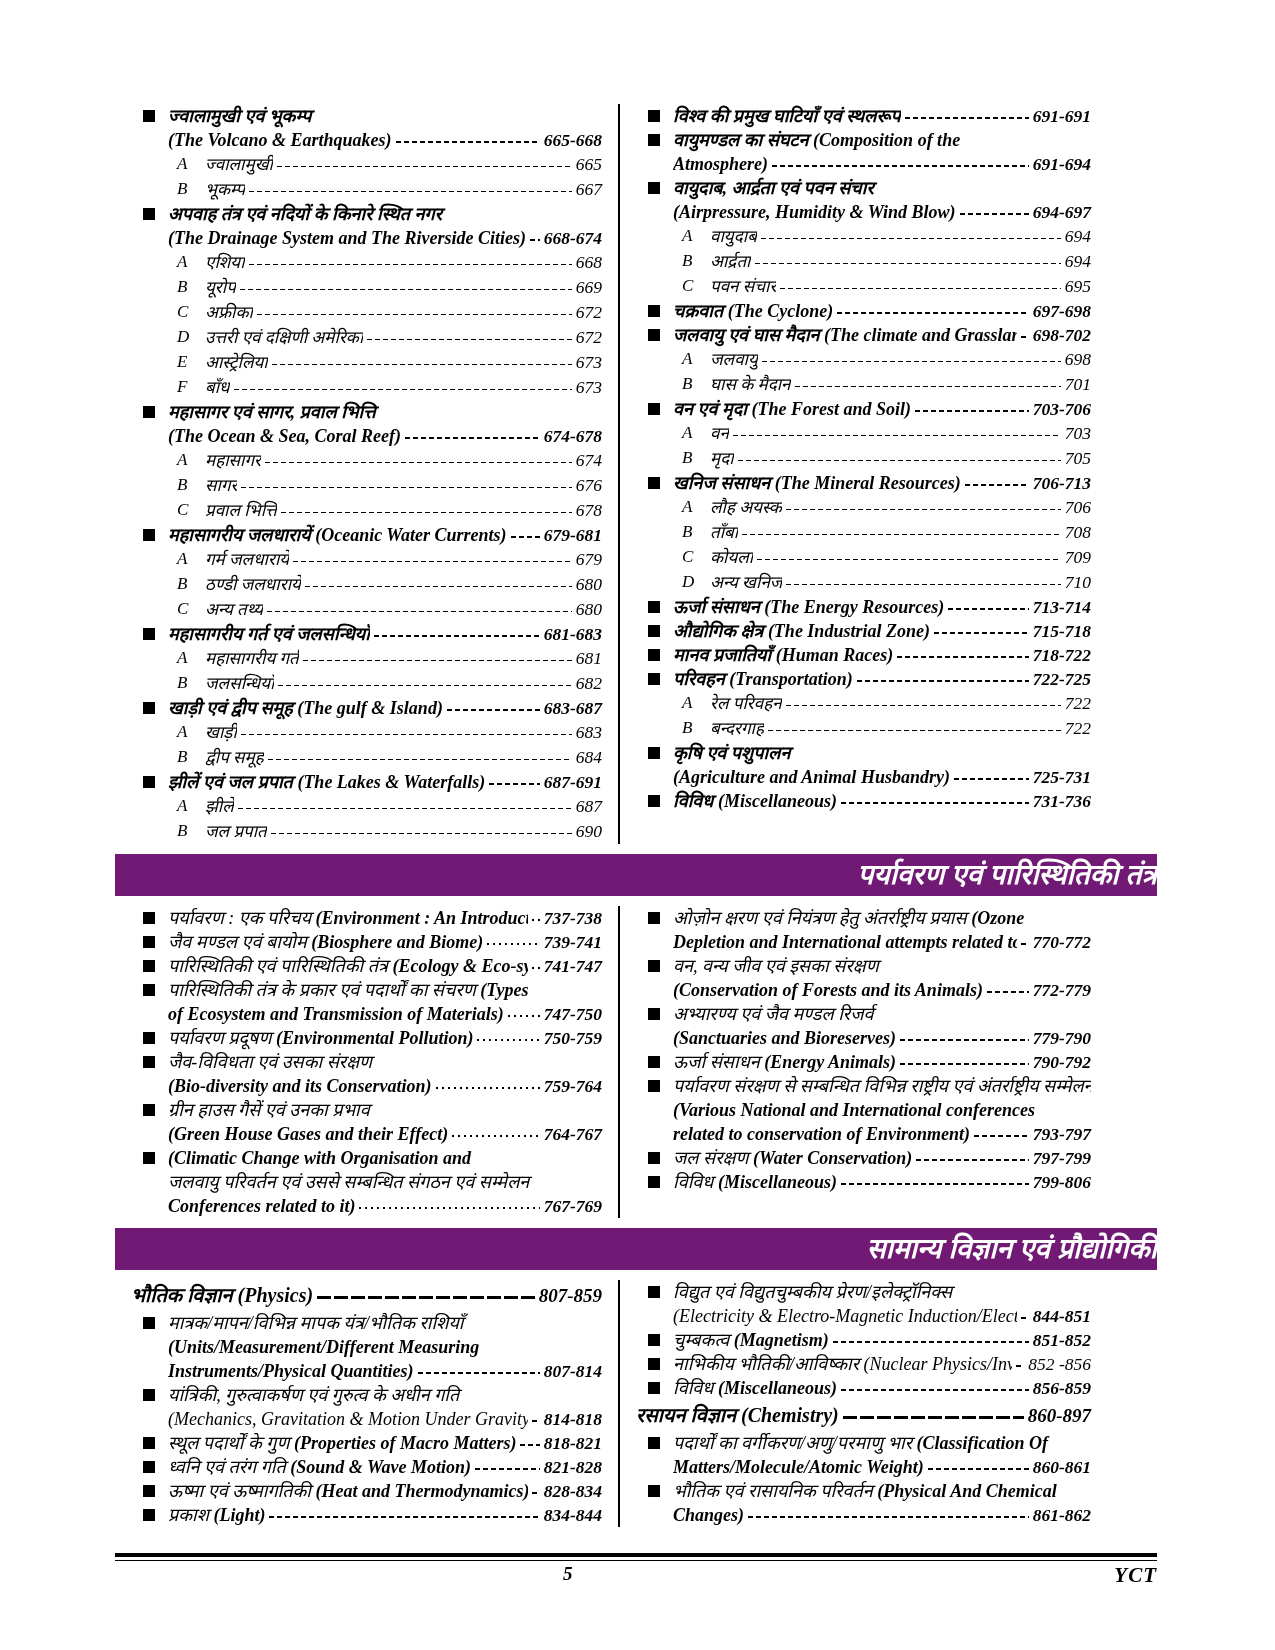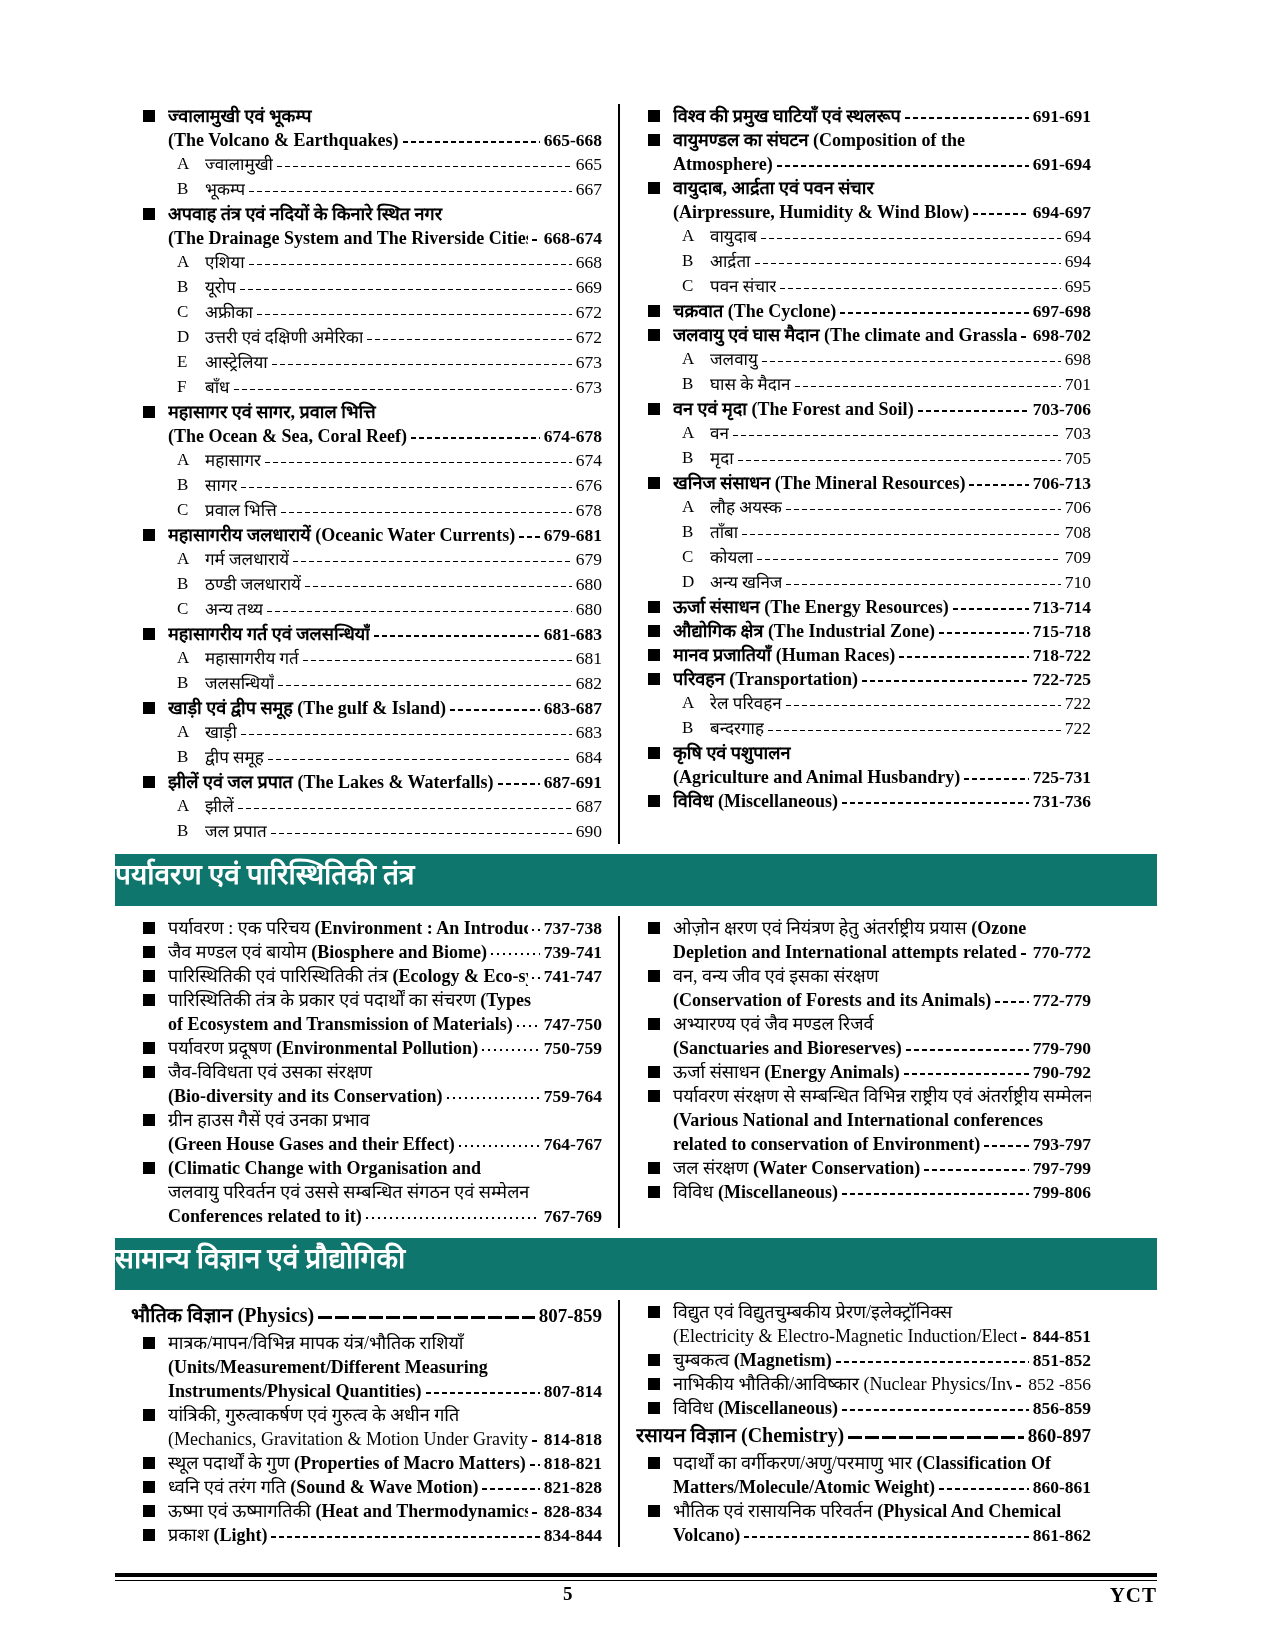--- a/index.html
+++ b/index.html
@@ -1,21 +1,21 @@
 <!DOCTYPE html>
 <html><head>
 <meta charset="utf-8">
 <style>
   html,body{margin:0;padding:0;}
   body{
     width:1275px;height:1650px;background:#ffffff;color:#000;
     font-family:"Liberation Serif","DejaVu Serif",serif;
     overflow:hidden;position:relative;
   }
-  .page{padding:104px 118px 0 115px;box-sizing:border-box;}
+  .page{padding:104px 118px 0 115px;box-sizing:border-box;font-style:italic;}
   .cols{display:flex;align-items:stretch;}
   .col{box-sizing:border-box;min-width:0;}
   .col-l{width:505px;padding-right:16px;border-right:2px solid #000;}
   .col-r{flex:1;padding-right:66px;}
   .entry{display:flex;align-items:flex-start;}
   .entry.m{padding-left:28px;}
   .entry.s{padding-left:62px;}
   .entry.h{padding-left:16px;}
   .bullet{flex:none;width:12px;height:12px;background:#000;margin:6px 13px 0 0;}
   .letter{flex:none;width:28px;font-size:17px;line-height:24px;}
@@ -29,22 +29,22 @@
   span.r{font-weight:normal;}
   .leader{flex:1 1 8px;min-width:8px;align-self:center;margin:0 4px 0 4px;transform:translateY(2px);}
   .ld-d{height:1.8px;background:repeating-linear-gradient(90deg,#000 0 5px,rgba(0,0,0,0) 5px 8px);}
   .ld-o{height:2.2px;background:repeating-linear-gradient(90deg,#000 0 2.2px,rgba(0,0,0,0) 2.2px 6px);}
   .ld-e{height:2.4px;background:repeating-linear-gradient(90deg,#000 0 14px,rgba(0,0,0,0) 14px 17px);}
   .pages{flex:none;font-size:17.5px;}
   .entry.m .pages,.entry.h .pages{font-weight:bold;}
   .entry.h .pages{font-size:19px;text-align:right;}
   .pages.reg{font-weight:normal !important;}
   .bar{
-    background:#0f766e;color:#fff;text-align:left;font-weight:bold;
-    font-size:28px;height:52px;line-height:42px;margin:10px 0 10px 0;
+    background:#701a75;color:#fff;text-align:right;font-weight:bold;
+    font-size:28px;height:42px;line-height:42px;margin:10px 0 10px 0;
   }
   .footer{margin-top:26px;position:relative;}
   .rule1{border-top:4px solid #000;}
   .rule2{border-top:1.5px solid #000;margin-top:3px;}
   .footer-row{position:relative;height:34px;font-weight:bold;padding-top:2px;}
   .pagenum{position:absolute;left:448px;top:2px;font-size:19px;}
   .brand{position:absolute;right:0;top:2px;font-size:21px;letter-spacing:1px;}
 </style>
 </head>
 <body>
@@ -905,21 +905,21 @@
                 <span class="leader ld-d"></span>
                 <span class="pages">860-861</span>
               </div>
             </div>
           </div>
           <div class="entry m">
             <span class="bullet"></span>
             <div class="body">
               <div class="line"><span class="r">भौतिक एवं रासायनिक परिवर्तन </span><span class="b">(Physical And Chemical</span></div>
               <div class="line last">
-                <span class="txt"><span class="b">Volcano)</span></span>
+                <span class="txt"><span class="b">Changes)</span></span>
                 <span class="leader ld-d"></span>
                 <span class="pages">861-862</span>
               </div>
             </div>
           </div>
         </div>
     </div>
   </section>
 
   <div class="footer">

